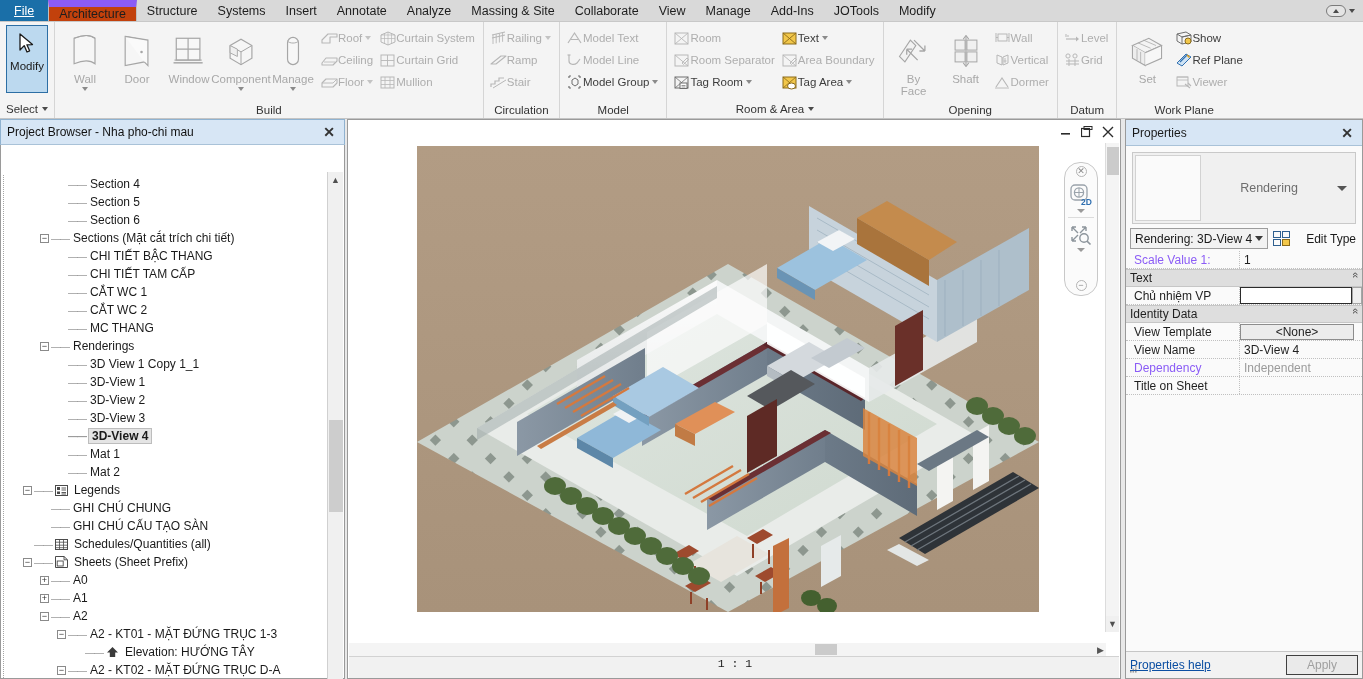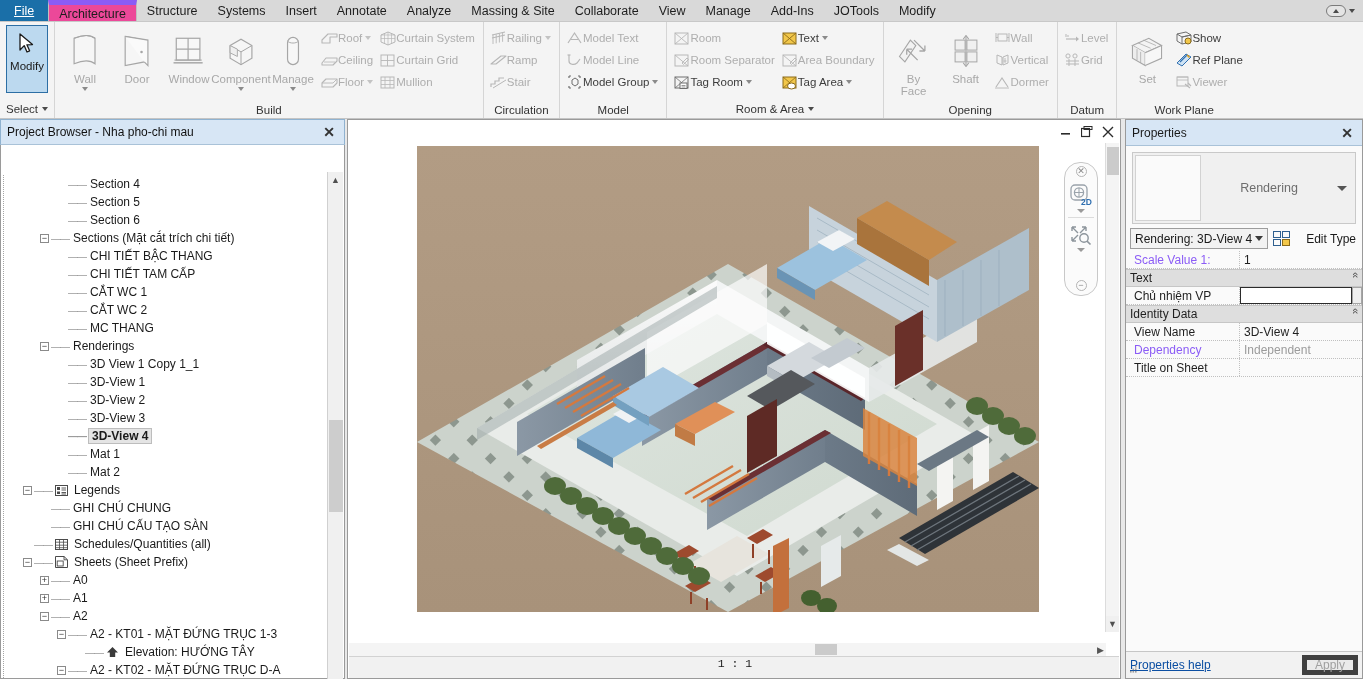--- a/index.html
+++ b/index.html
@@ -22,23 +22,22 @@
     display: flex; align-items: stretch;
   }
   .tab {
     display: flex; align-items: center; padding: 0 10px;
     font-size: 12.5px; color: #1d1d1d; white-space: nowrap; cursor: default;
   }
   .tab.file {
     background: #1a6fa8; color: #fff; padding: 0 14px; font-size: 12.5px; text-decoration: underline;
   }
   .tab.active {
-    background: #ec4899; border-left: 1px solid #c0c0c0; border-right: 1px solid #c0c0c0;
-    border-top: 5px solid #8b5cf6;
-    align-items: flex-end;
+    background: #c2410c; border-left: 1px solid #c0c0c0; border-right: 1px solid #c0c0c0;
+    border-top: 7px solid #8b5cf6;
   }
   #tabbar-spacer { flex: 1; }
   .tab-extra {
     display:flex; align-items:center; gap:3px; padding: 0 8px;
   }
   .pill {
     width: 20px; height: 12px; border: 1px solid #7a7a7a; border-radius: 6px;
     background: #e4e4e4; display:flex; align-items:center; justify-content:center;
   }
   .pill::before {
@@ -217,21 +216,21 @@
     flex:1; height:16px; border:1px solid #8d8d8d; background:#ececec;
     display:flex; align-items:center; justify-content:center; margin-right:8px;
   }
   #props-footer {
     position:absolute; left:0; bottom:0; width:236px; height:27px;
     border-top:1px solid #c6c6c6; background:#f2f2f2;
     display:flex; align-items:center; padding:0 4px; gap:6px;
   }
   #props-help { color:#0b4ea2; text-decoration:underline; font-size:12px; cursor:default; }
   #apply-btn {
-    margin-left:auto; width:56px; height:20px; border:5px solid #404040; background:#eaeaea;
+    margin-left:auto; width:72px; height:20px; border:1px solid #404040; background:#eaeaea;
     display:flex; align-items:center; justify-content:center; font-size:12px; color:#a0a0a0; cursor:default;
   }
   .corner-grip { position:absolute; left:4px; bottom:4px; width:8px; height:8px; }
 
   svg { display:block; }
 </style>
 </head>
 <body>
 
 <div id="app">
@@ -1202,20 +1201,26 @@
             <div class="v boxed">
               <div class="txtbox"></div>
               <div class="nub"></div>
             </div>
           </div>
           <div class="pgroup">
             <span class="g">Identity Data</span>
             <span class="chev" style="transform: rotate(90deg); display: inline-block;">«</span>
           </div>
           <div class="prow2">
+            <div class="k">View Template</div>
+            <div class="v boxed">
+              <div class="btnbox">&lt;None&gt;</div>
+            </div>
+          </div>
+          <div class="prow2">
             <div class="k">View Name</div>
             <div class="v">3D-View 4</div>
           </div>
           <div class="prow2">
             <div class="k dim">Dependency</div>
             <div class="v dim">Independent</div>
           </div>
           <div class="prow2">
             <div class="k">Title on Sheet</div>
             <div class="v"></div>

